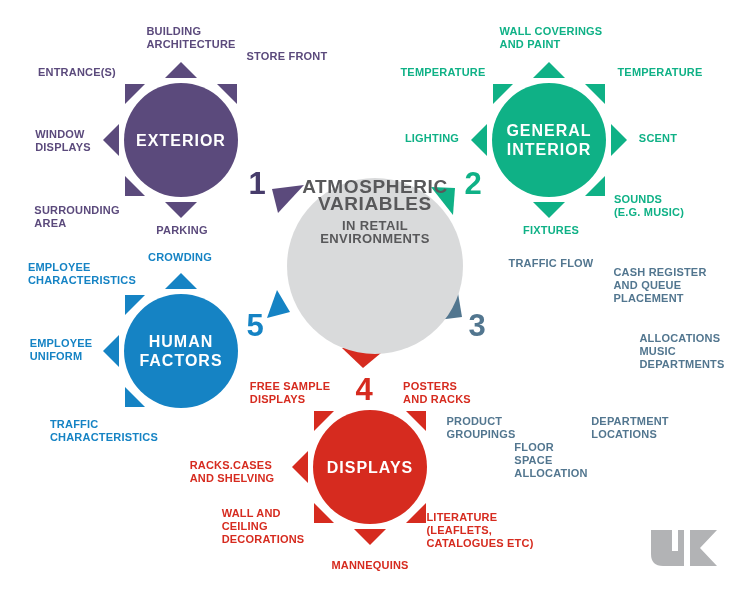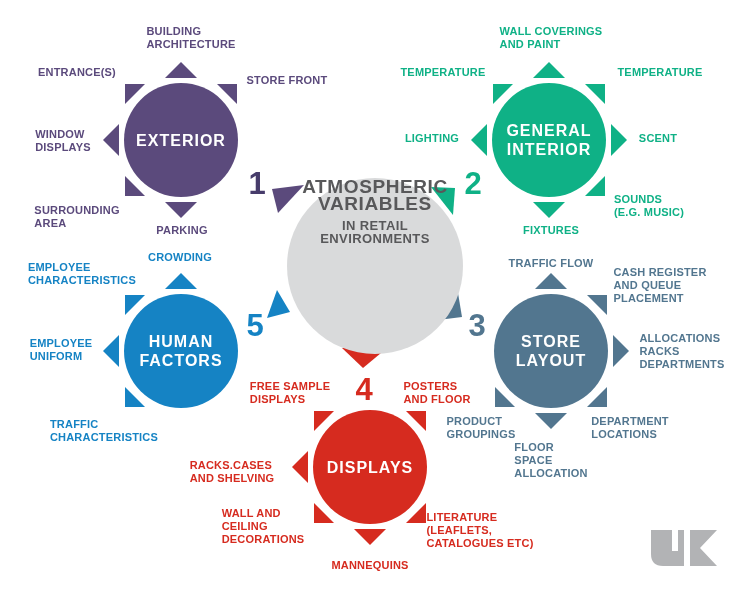--- a/index.html
+++ b/index.html
@@ -95,32 +95,20 @@
     <div class="ar b"></div>
     <div class="ar tl"></div>
     <div class="ar tr"></div>
     <div class="ar br"></div>
     <div class="big">
       <span>GENERAL
 INTERIOR</span>
     </div>
   </div>
 
-  <div class="grp" style="left:471px;top:271px;--c:var(--slate);">
-    <div class="ar t"></div>
-    <div class="ar r"></div>
-    <div class="ar b"></div>
-    <div class="ar tr"></div>
-    <div class="ar bl"></div>
-    <div class="ar br"></div>
-    <div class="big">
-      <span>STORE
-LAYOUT</span>
-    </div>
-  </div>
 
   <div class="grp" style="left:290px;top:387px;--c:var(--red);">
     <div class="ar l"></div>
     <div class="ar b"></div>
     <div class="ar tl"></div>
     <div class="ar tr"></div>
     <div class="ar bl"></div>
     <div class="ar br"></div>
     <div class="big">
       <span>DISPLAYS</span>
@@ -147,21 +135,21 @@
 
   <div class="num" style="left:257px;top:184px;color:var(--number1);">1</div>
   <div class="num" style="left:473px;top:184px;color:var(--green);">2</div>
   <div class="num" style="left:477px;top:326px;color:var(--slate);">3</div>
   <div class="num" style="left:364px;top:390px;color:var(--red);">4</div>
   <div class="num" style="left:255px;top:326px;color:var(--blue);">5</div>
 
   <div class="lbl c-purple" style="left:191px;top:38px;">BUILDING
 ARCHITECTURE</div>
   <div class="lbl c-purple" style="left:77px;top:72px;">ENTRANCE(S)</div>
-  <div class="lbl c-purple" style="left:287px;top:80px;">STORE FRONT</div>
+  <div class="lbl c-purple" style="left:287px;top:56px;">STORE FRONT</div>
   <div class="lbl c-purple" style="left:63px;top:141px;">WINDOW
 DISPLAYS</div>
   <div class="lbl c-purple" style="left:77px;top:217px;">SURROUNDING
 AREA</div>
   <div class="lbl c-purple" style="left:182px;top:230px;">PARKING</div>
 
   <div class="lbl c-green" style="left:551px;top:38px;">WALL COVERINGS
 AND PAINT</div>
   <div class="lbl c-green" style="left:443px;top:72px;">TEMPERATURE</div>
   <div class="lbl c-green" style="left:660px;top:72px;">TEMPERATURE</div>
@@ -169,34 +157,34 @@
   <div class="lbl c-green" style="left:658px;top:138px;">SCENT</div>
   <div class="lbl c-green" style="left:649px;top:206px;">SOUNDS
 (E.G. MUSIC)</div>
   <div class="lbl c-green" style="left:551px;top:230px;">FIXTURES</div>
 
   <div class="lbl c-slate" style="left:551px;top:263px;">TRAFFIC FLOW</div>
   <div class="lbl c-slate" style="left:660px;top:285px;">CASH REGISTER
 AND QUEUE
 PLACEMENT</div>
   <div class="lbl c-slate" style="left:682px;top:351px;">ALLOCATIONS
-RACKS
+MUSIC
 DEPARTMENTS</div>
   <div class="lbl c-slate" style="left:630px;top:428px;">DEPARTMENT
 LOCATIONS</div>
   <div class="lbl c-slate" style="left:551px;top:460px;">FLOOR
 SPACE
 ALLOCATION</div>
   <div class="lbl c-slate" style="left:481px;top:428px;">PRODUCT
 GROUPINGS</div>
 
   <div class="lbl c-red" style="left:290px;top:393px;">FREE SAMPLE
 DISPLAYS</div>
   <div class="lbl c-red" style="left:437px;top:393px;">POSTERS
-AND FLOOR</div>
+AND RACKS</div>
   <div class="lbl c-red" style="left:232px;top:472px;">RACKS.CASES
 AND SHELVING</div>
   <div class="lbl c-red" style="left:263px;top:526px;">WALL AND
 CEILING
 DECORATIONS</div>
   <div class="lbl c-red" style="left:480px;top:530px;">LITERATURE
 (LEAFLETS,
 CATALOGUES ETC)</div>
   <div class="lbl c-red" style="left:370px;top:565px;">MANNEQUINS</div>
 

